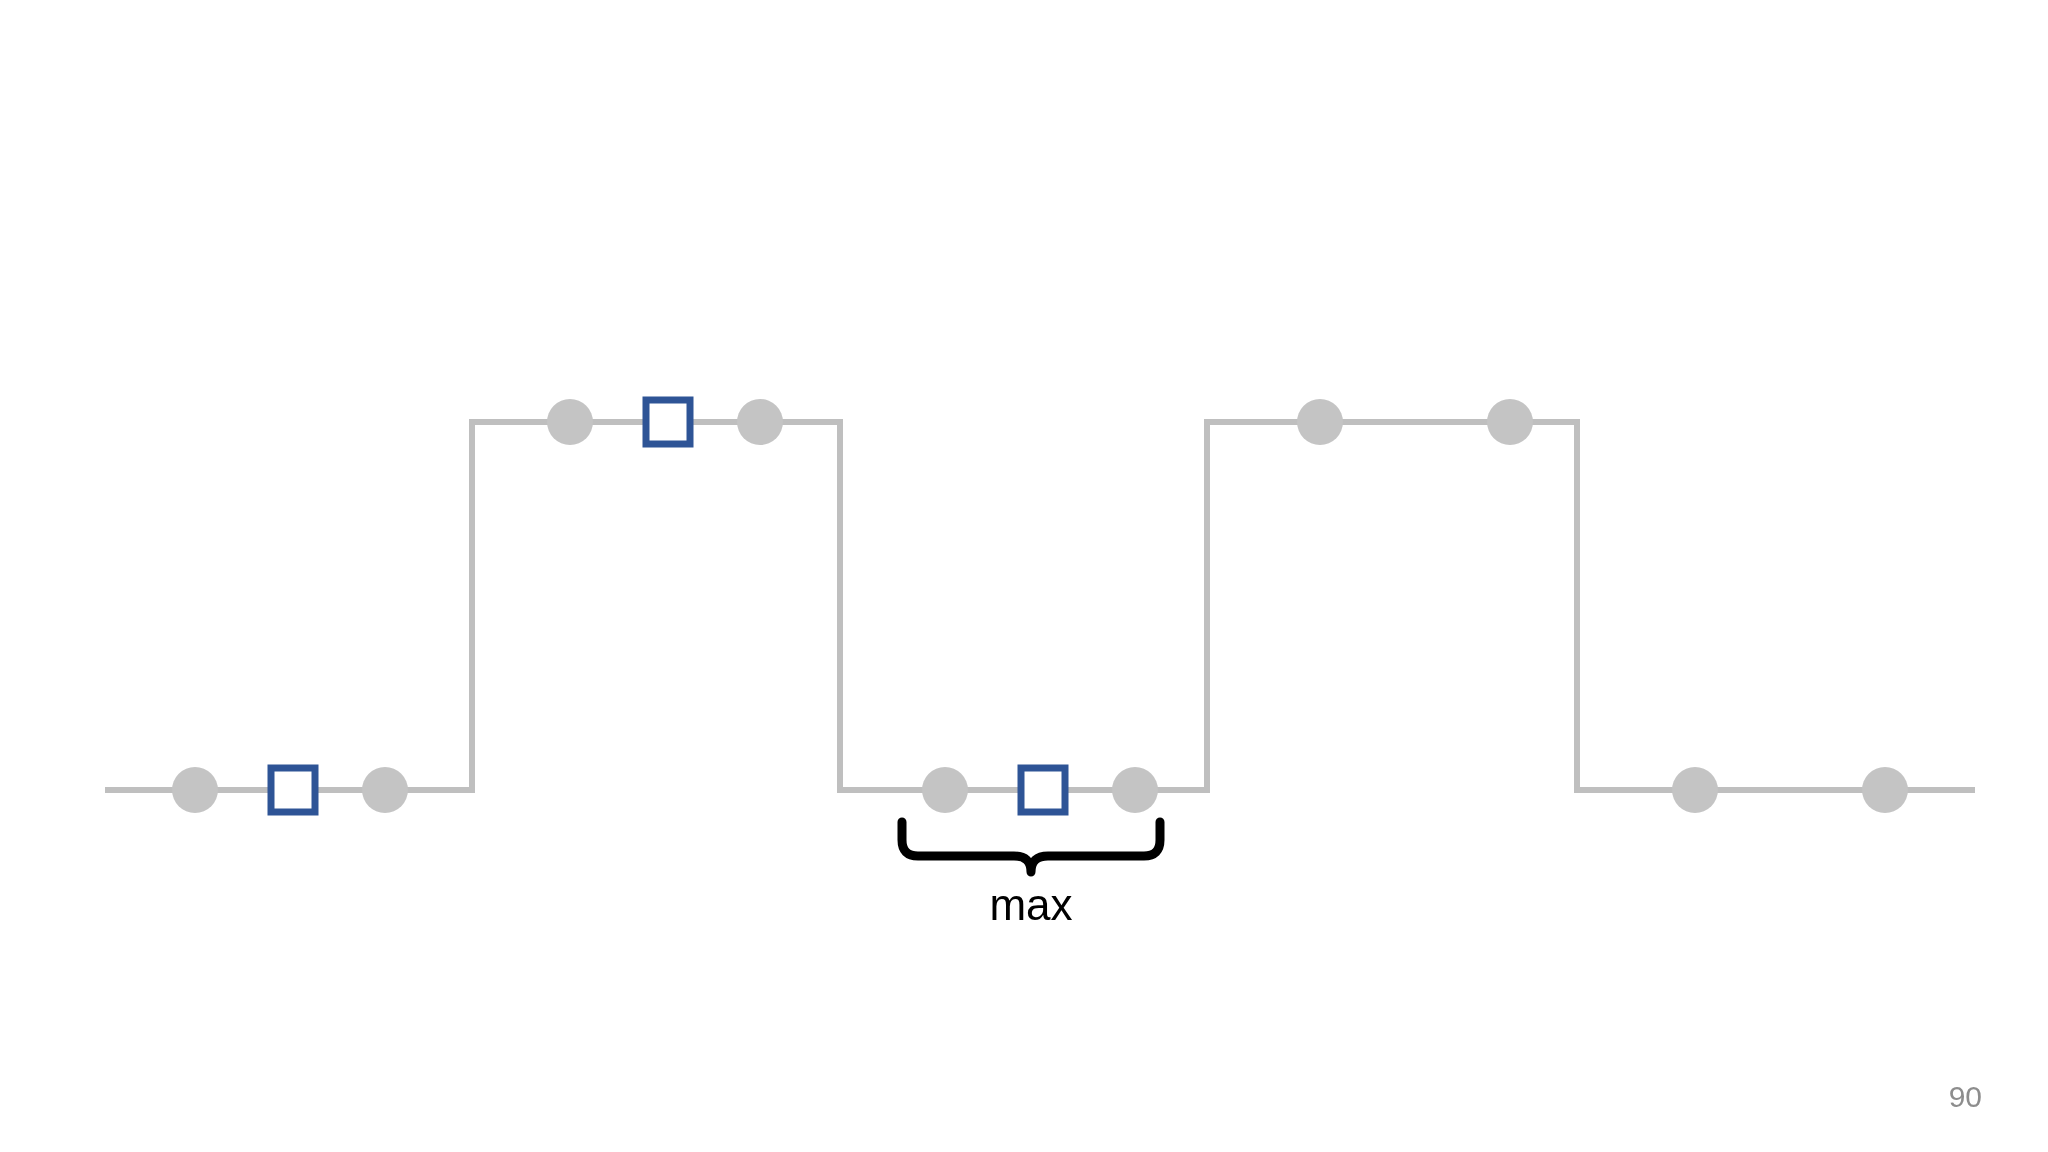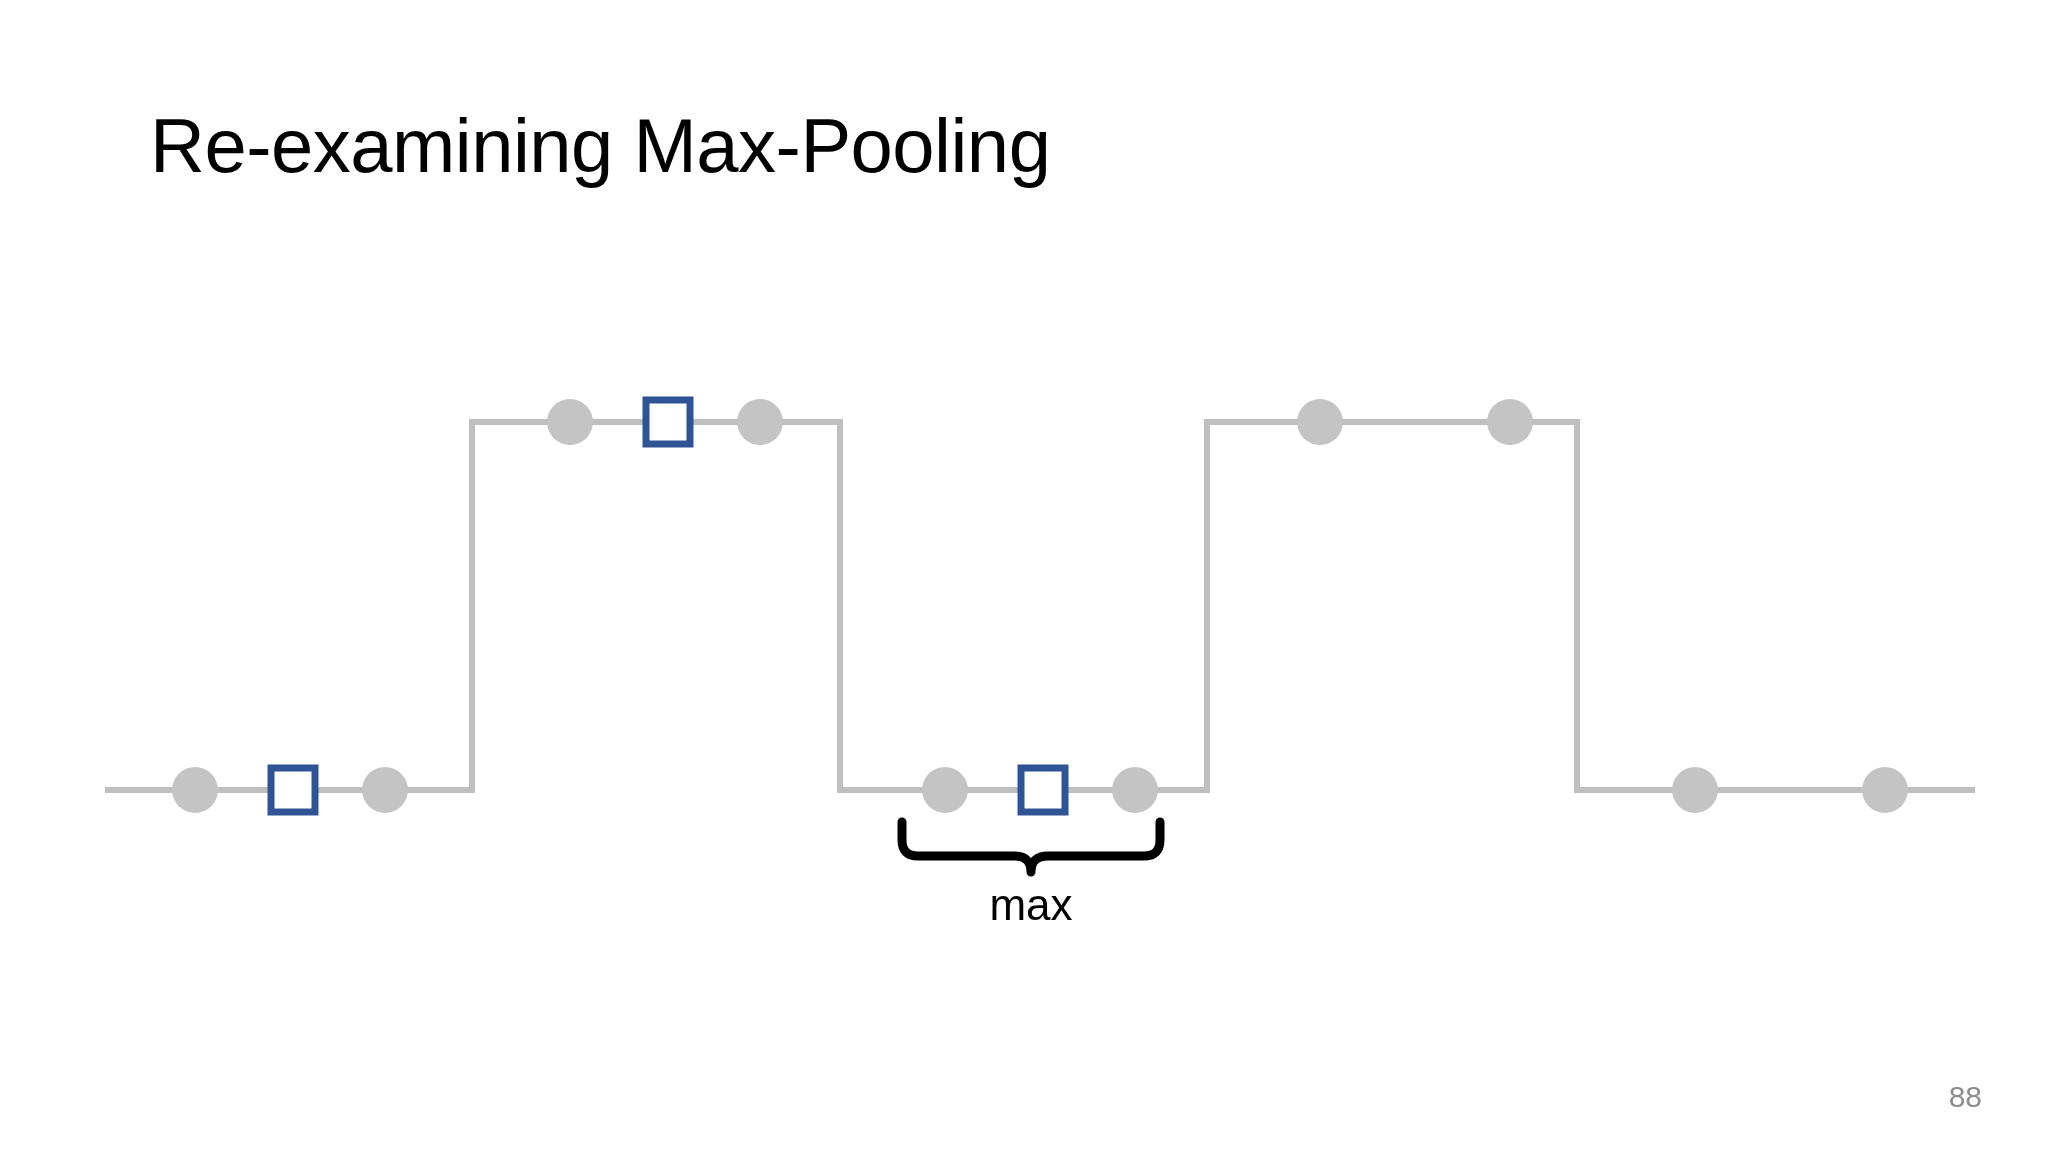--- a/index.html
+++ b/index.html
@@ -56,21 +56,20 @@
     font-family: "Liberation Sans", sans-serif;
     font-size: 44px;
     fill: #000000;
   }
 </style>
 </head>
 <body>
 
 <div id="slide">
 
-  <div id="slide-title">Re-examining Max-Pooling</div>
 
   <svg id="diagram-svg" viewBox="0 0 2048 1152" xmlns="http://www.w3.org/2000/svg">
 
     <g>
       <polyline points="105,790 472,790 472,422 840,422 840,790 1207,790 1207,422 1577,422 1577,790 1975,790" fill="none" stroke="#BFBFBF" stroke-width="6" stroke-linecap="butt" stroke-linejoin="miter"></polyline>
     </g>
 
     <g>
       <circle cx="195" cy="790" r="23" fill="#C4C4C4"></circle>
       <circle cx="385" cy="790" r="23" fill="#C4C4C4"></circle>
@@ -98,15 +97,15 @@
                Q 1031,856 1031,872
                Q 1031,856 1048,856
                L 1144,856
                Q 1160,856 1160,840
                L 1160,822" fill="none" stroke="#000000" stroke-width="9" stroke-linecap="round" stroke-linejoin="round"></path>
       <text class="brace-label" x="1031" y="920" text-anchor="middle">max</text>
     </g>
 
   </svg>
 
-  <div id="page-number">88</div>
+  <div id="page-number">90</div>
 
 </div>
 
 </body></html>

